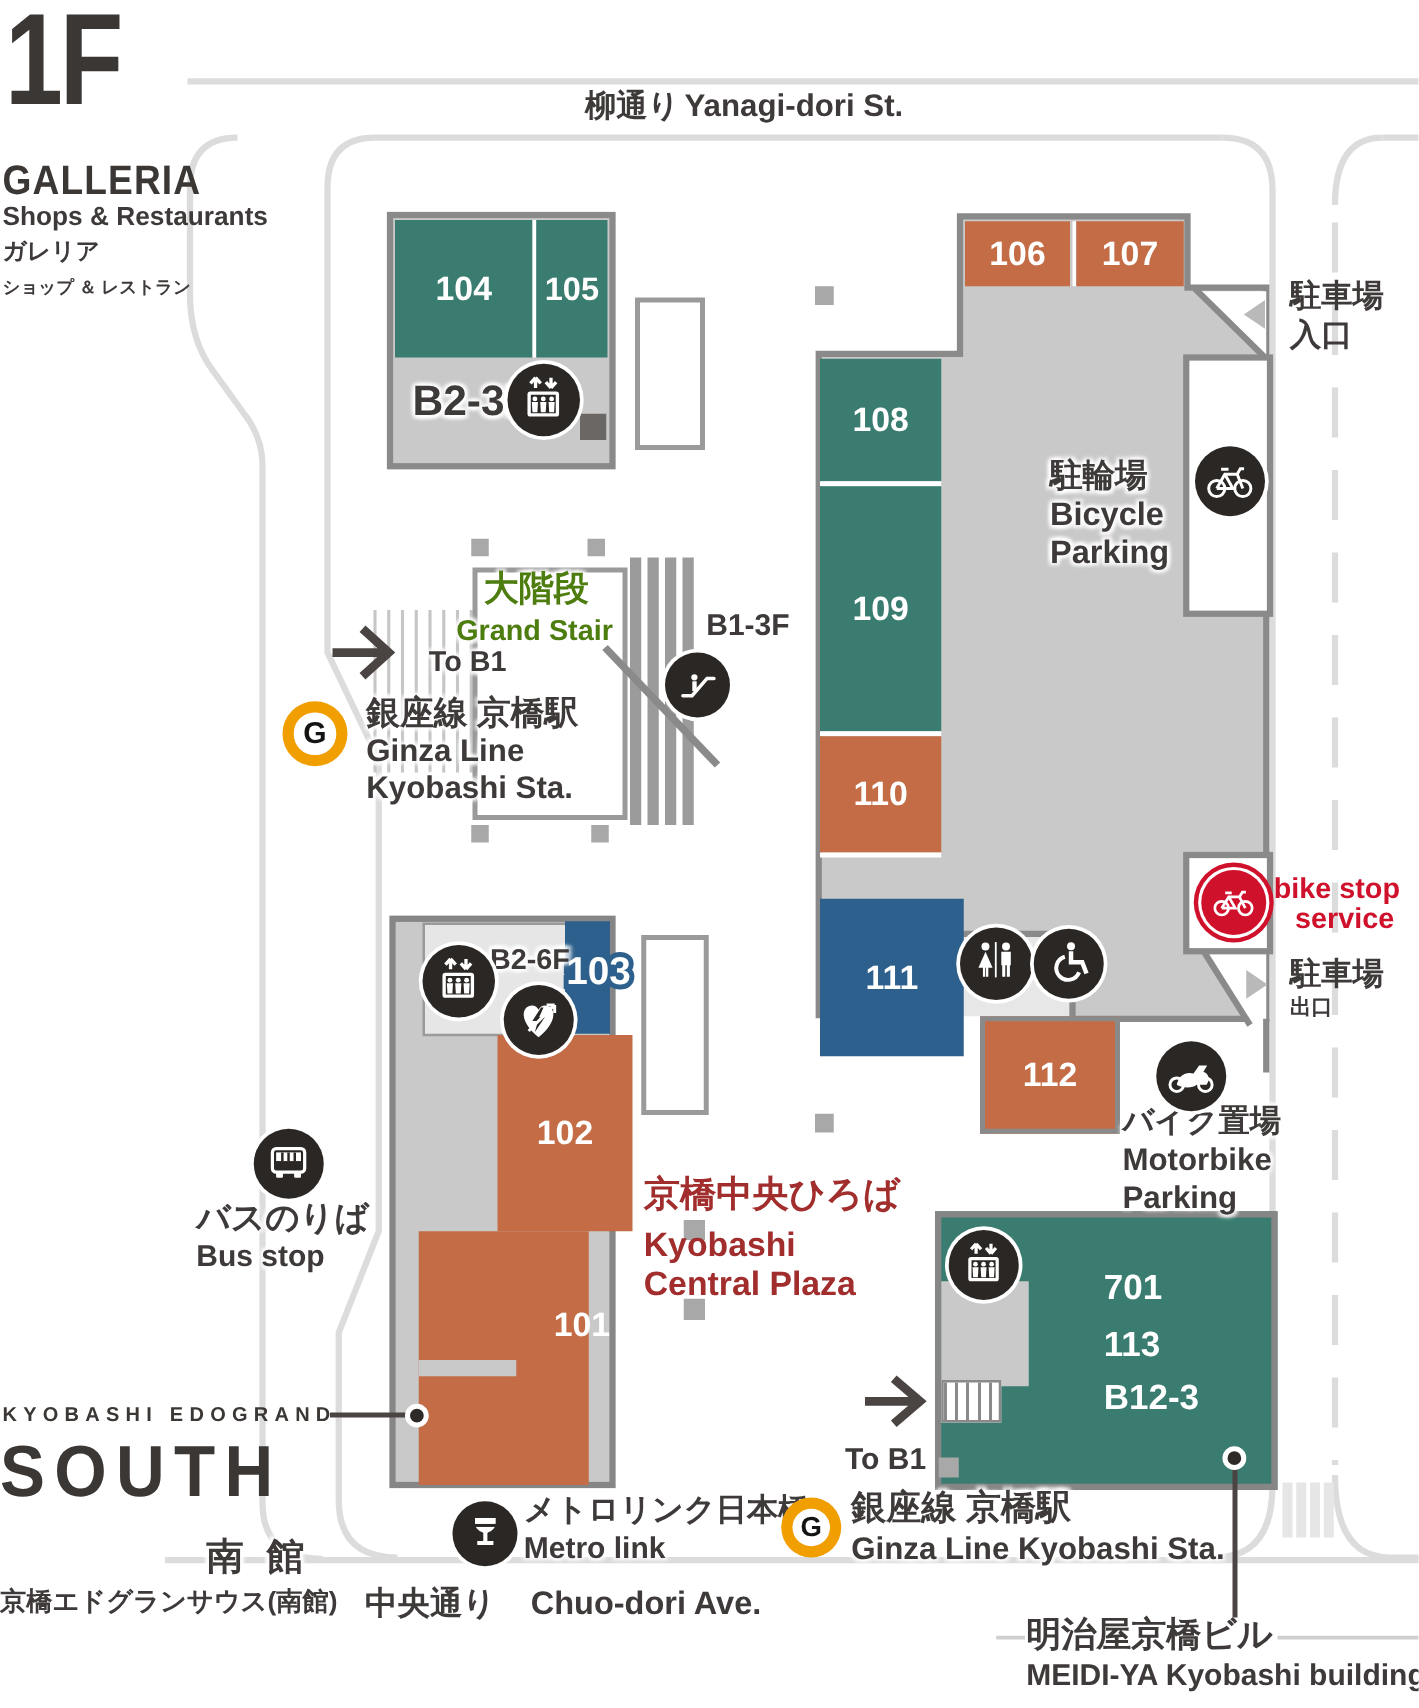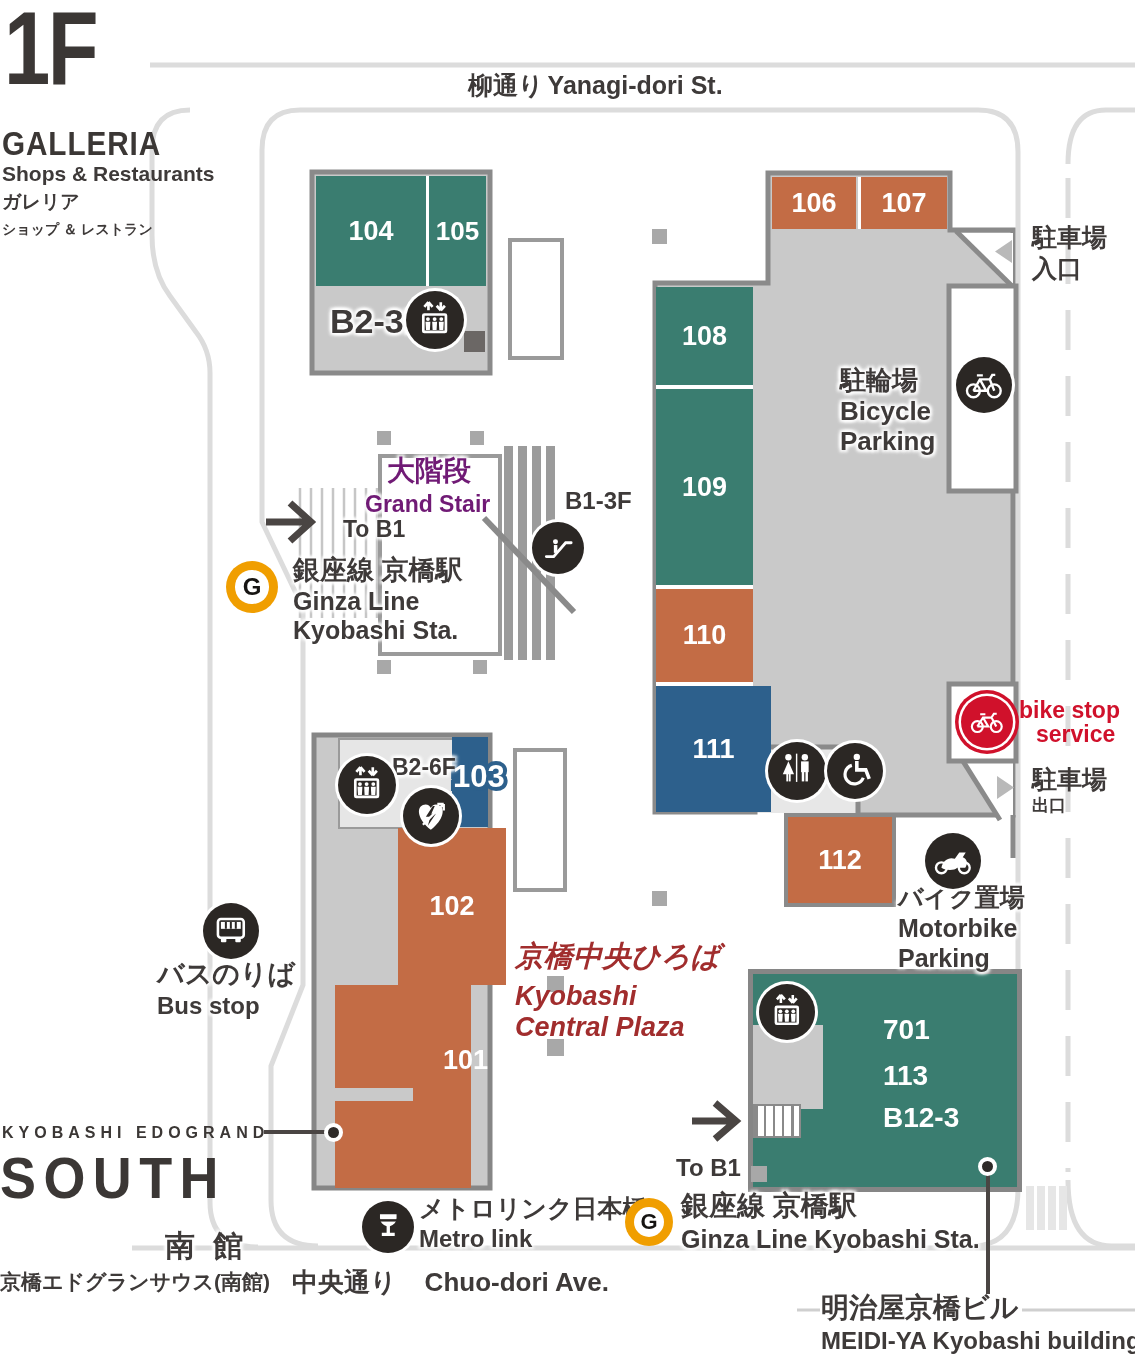--- a/index.html
+++ b/index.html
@@ -1,22 +1,22 @@
 <!DOCTYPE html>
 <html><head>
 <meta charset="utf-8">
 <style>
   html,body{margin:0;padding:0;background:#fff;}
   #map{position:relative;width:1135px;height:1366px;background:#fff;overflow:hidden;
        font-family:"Liberation Sans","DejaVu Sans",sans-serif;color:#3e3a39;}
   #base{position:absolute;left:0;top:0;z-index:1;}
   .lbl{position:absolute;font-weight:bold;white-space:nowrap;line-height:1.08;z-index:5;}
   .halo{text-shadow:-2px -2px 3px #fff,2px -2px 3px #fff,-2px 2px 3px #fff,2px 2px 3px #fff,0 0 6px #fff;}
-  .red1{color:#701a75;}
-  .red2{color:#a12d2d;font-style:italic;}
+  .red1{color:#4d7c0f;}
+  .red2{color:#a12d2d;}
   .red3{color:#d0112b;}
   .blk{display:block;}
   .room{position:absolute;display:flex;align-items:center;justify-content:center;
         font-weight:bold;color:#fff;font-size:27px;z-index:3;}
   .teal{background:#3a7d70;} .orng{background:#c36c45;} .blue{background:#2d608c;}
   .sep{position:absolute;background:#fff;z-index:3;}
   .notch{position:absolute;background:#c9c9c9;z-index:4;}
   .icn{position:absolute;border-radius:50%;background:#2b2724;display:flex;align-items:center;
        justify-content:center;box-shadow:0 0 0 3px #fff;z-index:6;}
   .icn svg{width:78%;height:78%;}
@@ -138,21 +138,21 @@
   <div class="room orng" style="left:772px;top:177px;width:84px;height:52px">106</div>
   <div class="sep" style="left:858px;top:177px;width:3px;height:52px"></div>
   <div class="room orng" style="left:861px;top:177px;width:86px;height:52px">107</div>
 
   <div class="room teal" style="left:656px;top:287px;width:97px;height:98px">108</div>
   <div class="sep" style="left:656px;top:385px;width:97px;height:4px"></div>
   <div class="room teal" style="left:656px;top:389px;width:97px;height:196px">109</div>
   <div class="sep" style="left:656px;top:585px;width:97px;height:4px"></div>
   <div class="room orng" style="left:656px;top:589px;width:97px;height:93px">110</div>
   <div class="sep" style="left:656px;top:682px;width:97px;height:4px"></div>
-  <div class="room blue" style="left:656px;top:686px;width:115px;height:126px">111</div>
+  <div class="room blue" style="left:656px;top:719px;width:115px;height:126px">111</div>
 
   <div class="room orng" style="left:784px;top:813px;width:104px;height:86px;border:4px solid #8a8a8a">112</div>
 
   <div class="room orng" style="left:398px;top:828px;width:108px;height:157px">102</div>
   <div class="room blue" style="left:452px;top:737px;width:36px;height:90px"></div>
   <div class="badge" style="left:453px;top:761px">
     <span class="bk">103</span>
     <span class="ft">103</span>
   </div>
 

